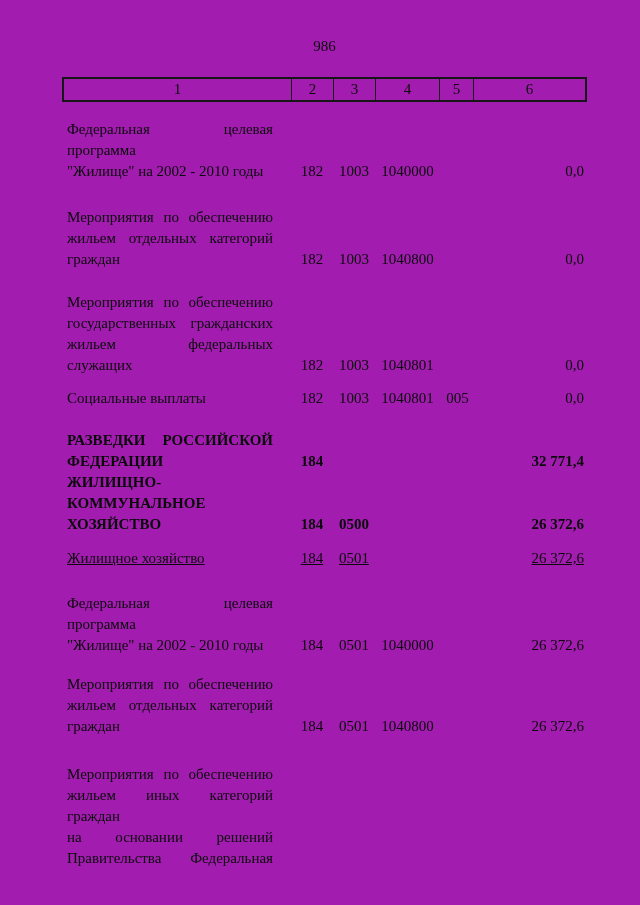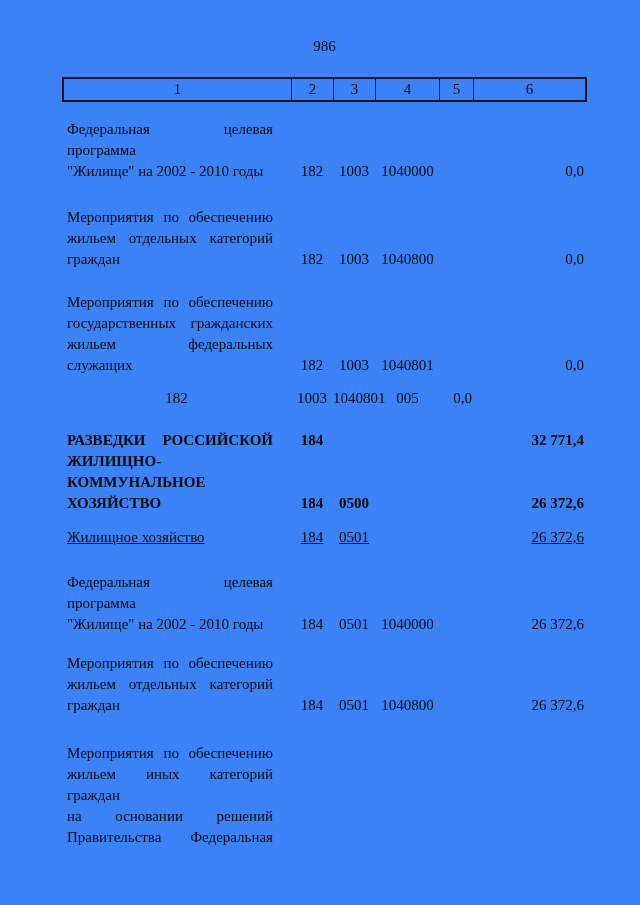--- a/index.html
+++ b/index.html
@@ -5,21 +5,21 @@
   html, body {
     margin: 0;
     padding: 0;
     background: #e8e8e8;
   }
   .page {
     position: relative;
     width: 640px;
     height: 905px;
     margin: 0 auto;
-    background: #3b82f6;
+    background: #a21caf;
     color: #0a0a0a;
     font-family: "Liberation Serif", "DejaVu Serif", serif;
     font-size: 15px;
     line-height: 21px;
     overflow: hidden;
   }
   .page-number {
     margin: 36px 0 0 62px;
     width: 525px;
     text-align: center;
@@ -118,29 +118,33 @@
           <div class="line">жильем федеральных</div>
           <div class="line last">служащих</div>
         </div>
         <div class="code">182</div>
         <div class="code">1003</div>
         <div class="code">1040801</div>
         <div class="code"></div>
         <div class="amount">0,0</div>
       </div>
       <div class="row">
+        <div class="name-cell">
+          <div class="line last">Социальные выплаты</div>
+        </div>
         <div class="code">182</div>
         <div class="code">1003</div>
         <div class="code">1040801</div>
         <div class="code">005</div>
         <div class="amount">0,0</div>
       </div>
       <div class="row bold">
         <div class="name-cell">
           <div class="line">РАЗВЕДКИ РОССИЙСКОЙ</div>
+          <div class="line last">ФЕДЕРАЦИИ</div>
         </div>
         <div class="code">184</div>
         <div class="code"></div>
         <div class="code"></div>
         <div class="code"></div>
         <div class="amount">32 771,4</div>
       </div>
       <div class="row bold">
         <div class="name-cell">
           <div class="line">ЖИЛИЩНО-</div>

